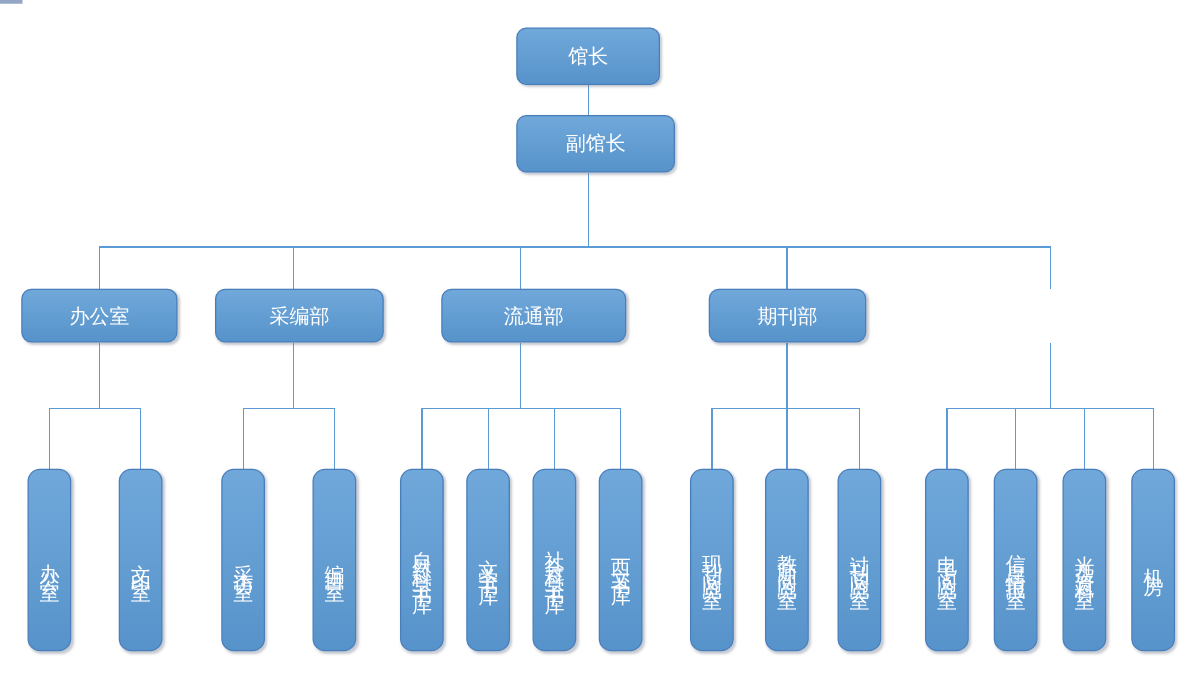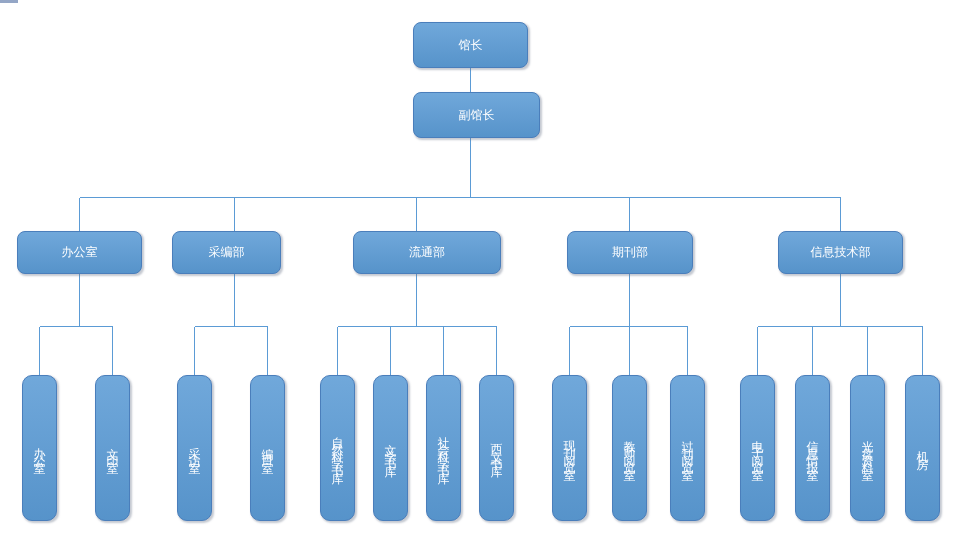--- a/index.html
+++ b/index.html
@@ -14,21 +14,21 @@
   svg.connectors{position:absolute;left:0;top:0;width:958px;height:551px;}
   svg.connectors line{stroke:var(--connector,#5B9BD5);stroke-width:1;shape-rendering:crispEdges;}
   .node{
     position:absolute;box-sizing:border-box;
     background-color:var(--node-fill,#5B9BD5);
     background-image:linear-gradient(rgba(255,255,255,.13),rgba(0,0,0,.05));
     border:1px solid var(--node-border,#4A7EBB);
     border-radius:8px;
     box-shadow:1.5px 1.5px 2px rgba(110,120,140,.40);
     display:flex;align-items:center;justify-content:center;
-    color:var(--text,#ffffff);font-size:12px;line-height:1.2;
+    color:var(--text,#ffffff);font-size:16px;line-height:1.2;
   }
   .node.leaf{border-radius:10px;}
   .node .lbl{white-space:nowrap;}
   .node.leaf .lbl{
     writing-mode:vertical-rl;text-orientation:upright;
     letter-spacing:7px;line-height:1;white-space:normal;
   }
 </style>
 </head>
 <body>
@@ -91,31 +91,28 @@
     <span class="lbl">馆长</span>
   </div>
 
   <div class="node" style="left:413px;top:92px;width:127px;height:46px">
     <span class="lbl">副馆长</span>
   </div>
 
   <div class="node" style="left:17px;top:231px;width:125px;height:43px">
     <span class="lbl">办公室</span>
   </div>
-  <div class="node" style="left:172px;top:231px;width:109px;height:43px">
+  <div class="node" style="left:172px;top:231px;width:135px;height:43px">
     <span class="lbl">采编部</span>
   </div>
   <div class="node" style="left:353px;top:231px;width:148px;height:43px">
     <span class="lbl">流通部</span>
   </div>
   <div class="node" style="left:567px;top:231px;width:126px;height:43px">
     <span class="lbl">期刊部</span>
-  </div>
-  <div class="node" style="left:778px;top:231px;width:125px;height:43px">
-    <span class="lbl">信息技术部</span>
   </div>
 
   <div class="node leaf" style="left:22px;top:375px;width:35px;height:146px">
     <span class="lbl">办公室</span>
   </div>
   <div class="node leaf" style="left:95px;top:375px;width:35px;height:146px">
     <span class="lbl">文印室</span>
   </div>
 
   <div class="node leaf" style="left:177px;top:375px;width:35px;height:146px">

